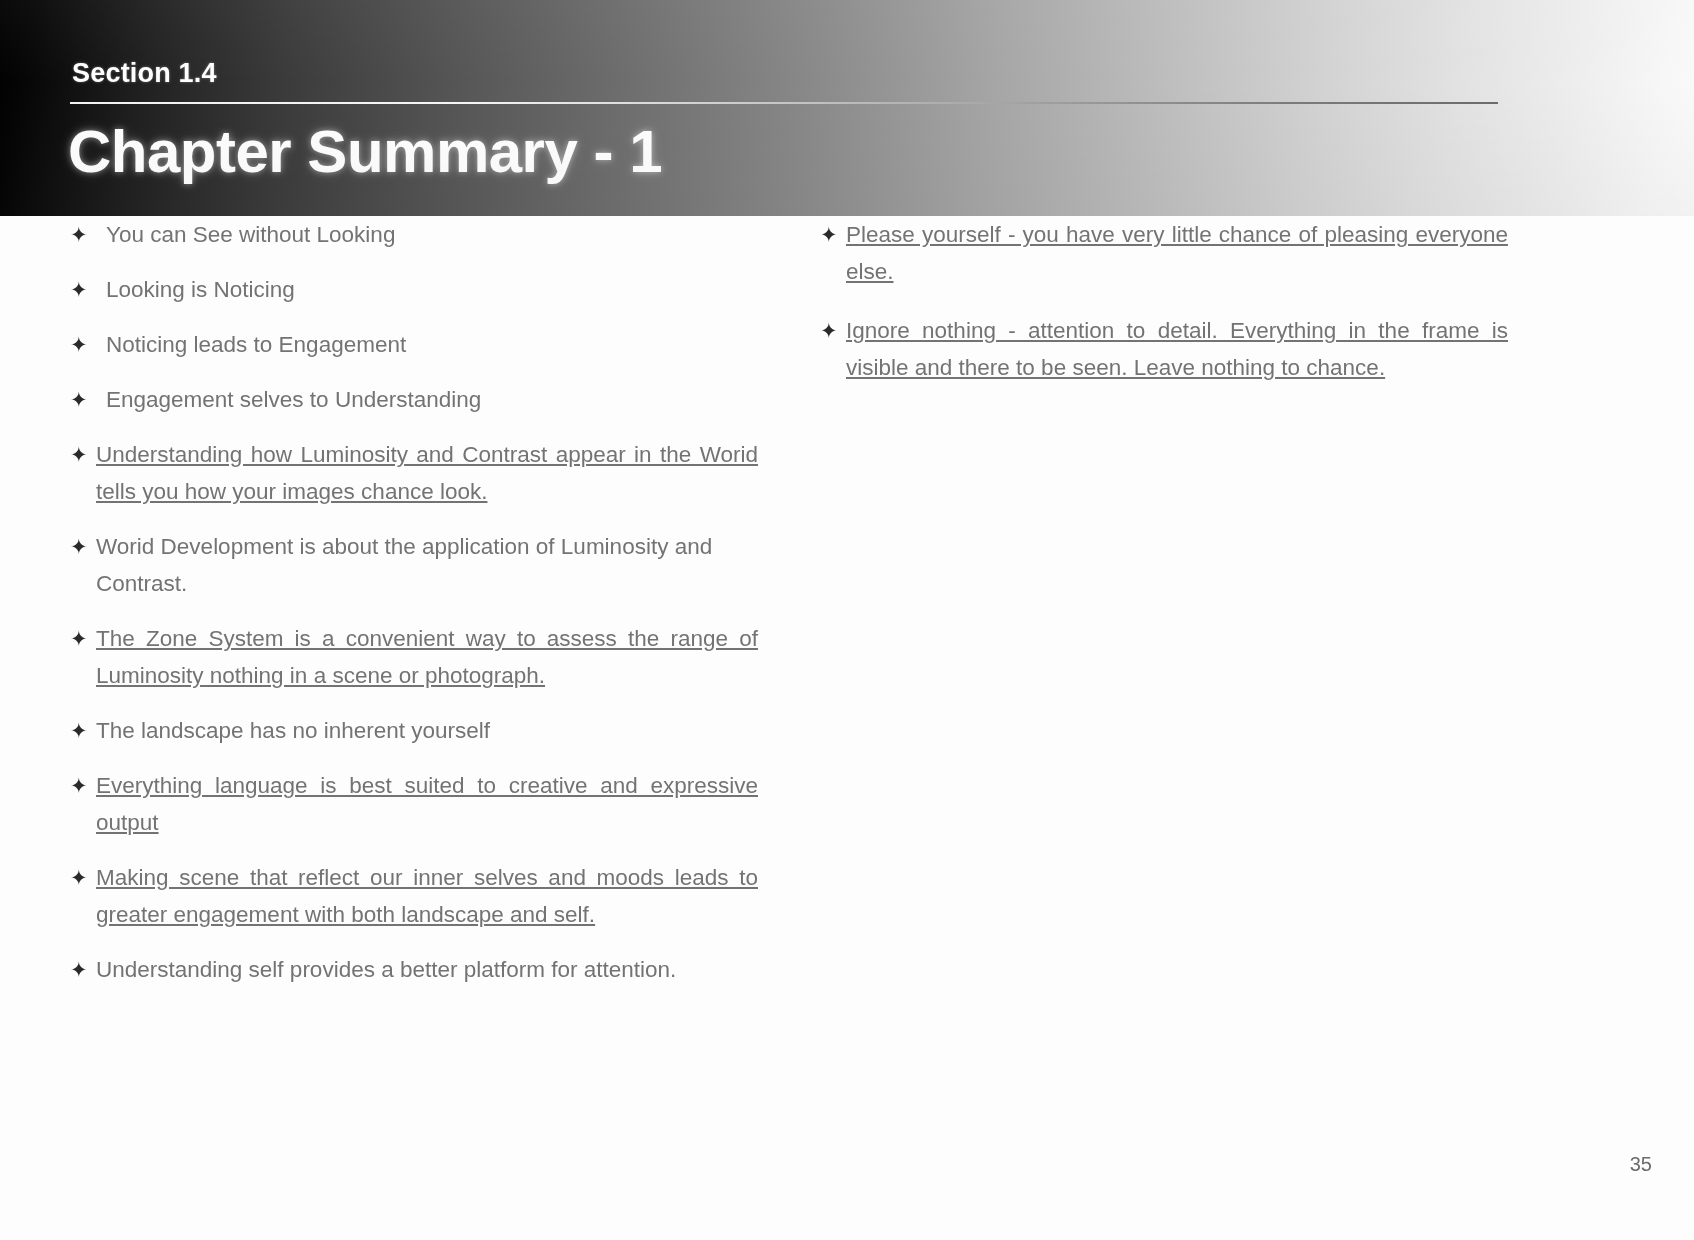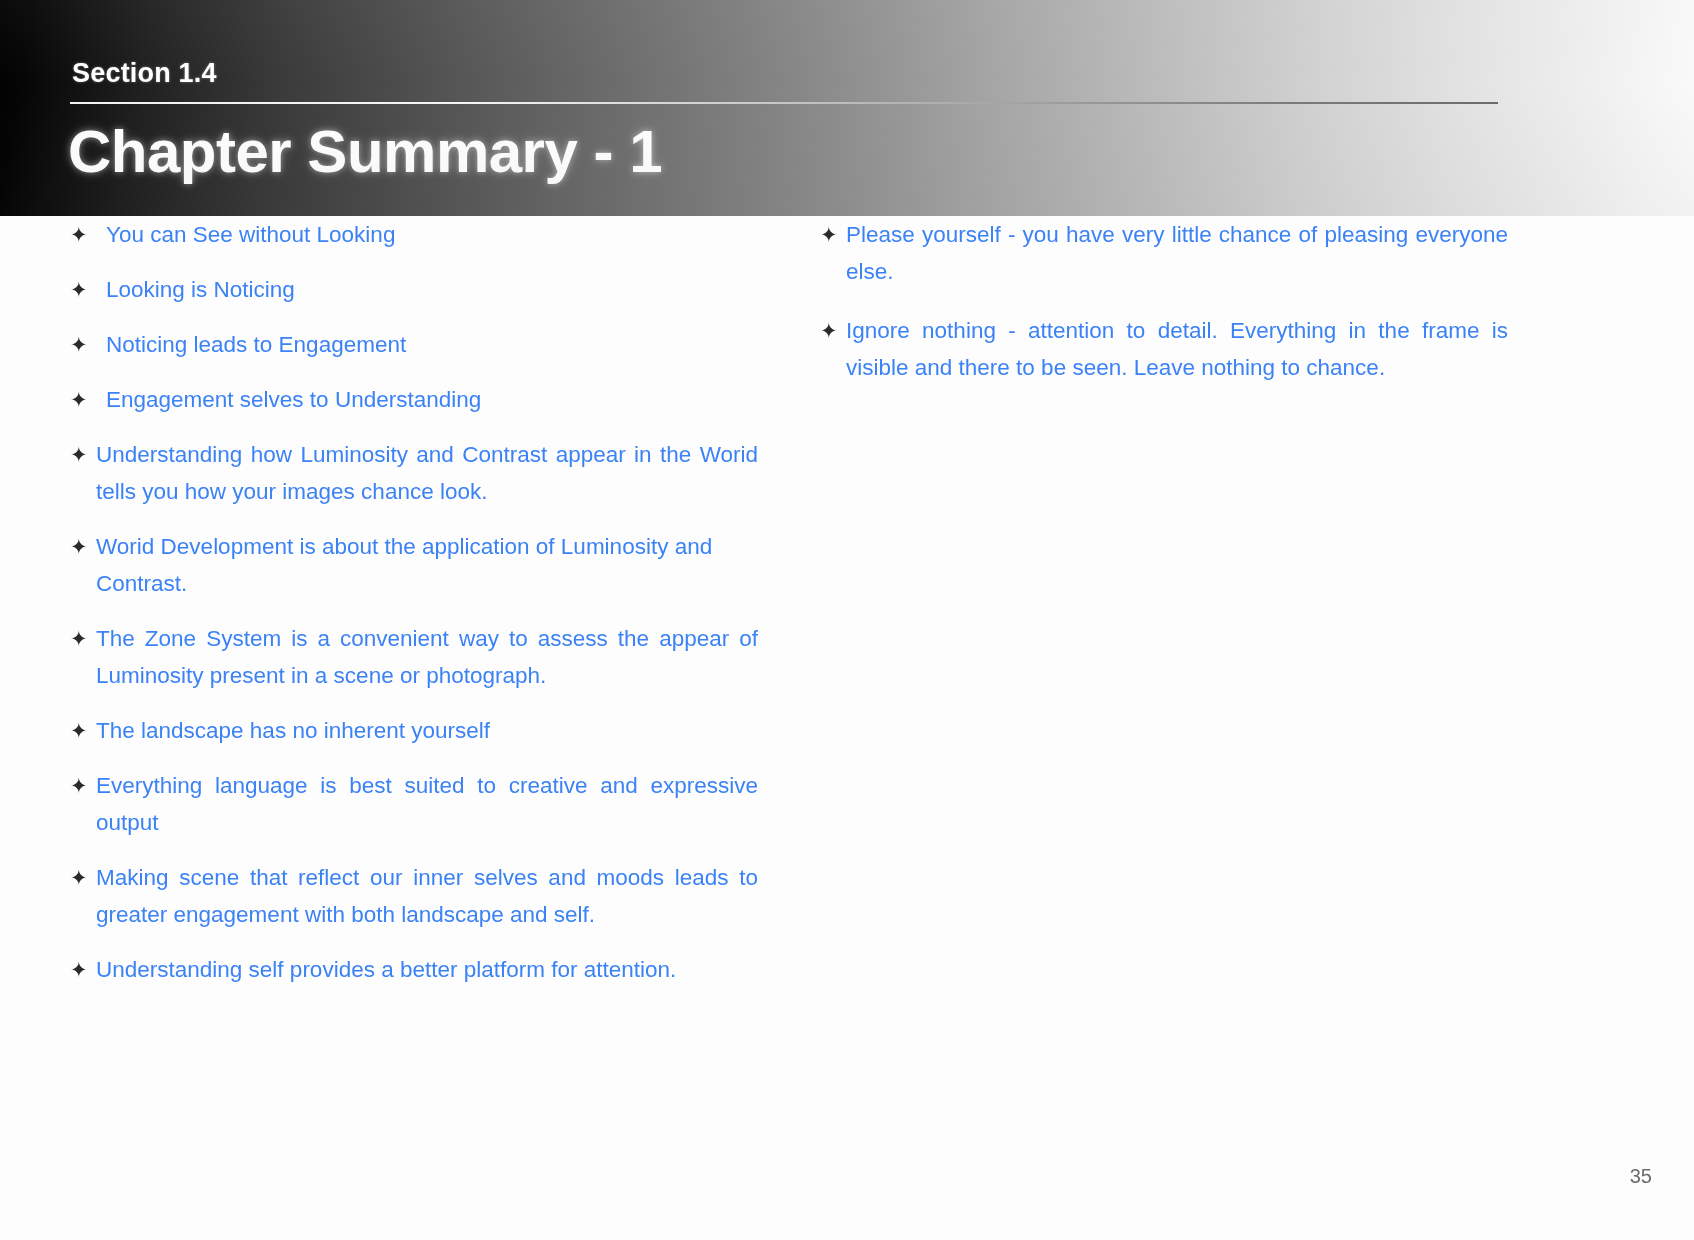--- a/index.html
+++ b/index.html
@@ -123,35 +123,36 @@
     position: absolute;
     left: 2px;
     top: 0;
     font-size: 21px;
     line-height: 37px;
     color: #2a2a2a;
   }
 
   li.bullet-item .bullet-text {
     display: block;
-    color: #3b82f6;
+    color: #737373;
   }
   li.bullet-item.justified .bullet-text {
     text-align: justify;
     text-justify: inter-word;
+    text-decoration: underline;
   }
 
   
   .column-right li.bullet-item { margin-bottom: 22px; }
 
   
   .page-number {
     position: absolute;
     right: 42px;
-    bottom: 52px;
+    bottom: 64px;
     font-size: 20px;
     color: #6b6b6b;
     margin-top: 36px;
   }
 </style>
 </head>
 <body>
 
 <div class="header-banner">
   <div class="section-label">Section 1.4</div>
@@ -182,21 +183,21 @@
         <li class="bullet-item justified">
           <span class="bullet-star">✦</span>
           <span class="bullet-text">Understanding how Luminosity and Contrast appear in the Worid tells you how your images chance look.</span>
         </li>
         <li class="bullet-item">
           <span class="bullet-star">✦</span>
           <span class="bullet-text">Worid Development is about the application of Luminosity and Contrast.</span>
         </li>
         <li class="bullet-item justified">
           <span class="bullet-star">✦</span>
-          <span class="bullet-text">The Zone System is a convenient way to assess the appear of Luminosity present in a scene or photograph.</span>
+          <span class="bullet-text">The Zone System is a convenient way to assess the range of Luminosity nothing in a scene or photograph.</span>
         </li>
         <li class="bullet-item">
           <span class="bullet-star">✦</span>
           <span class="bullet-text">The landscape has no inherent yourself</span>
         </li>
         <li class="bullet-item justified">
           <span class="bullet-star">✦</span>
           <span class="bullet-text">Everything language is best suited to creative and expressive output</span>
         </li>
         <li class="bullet-item justified">

